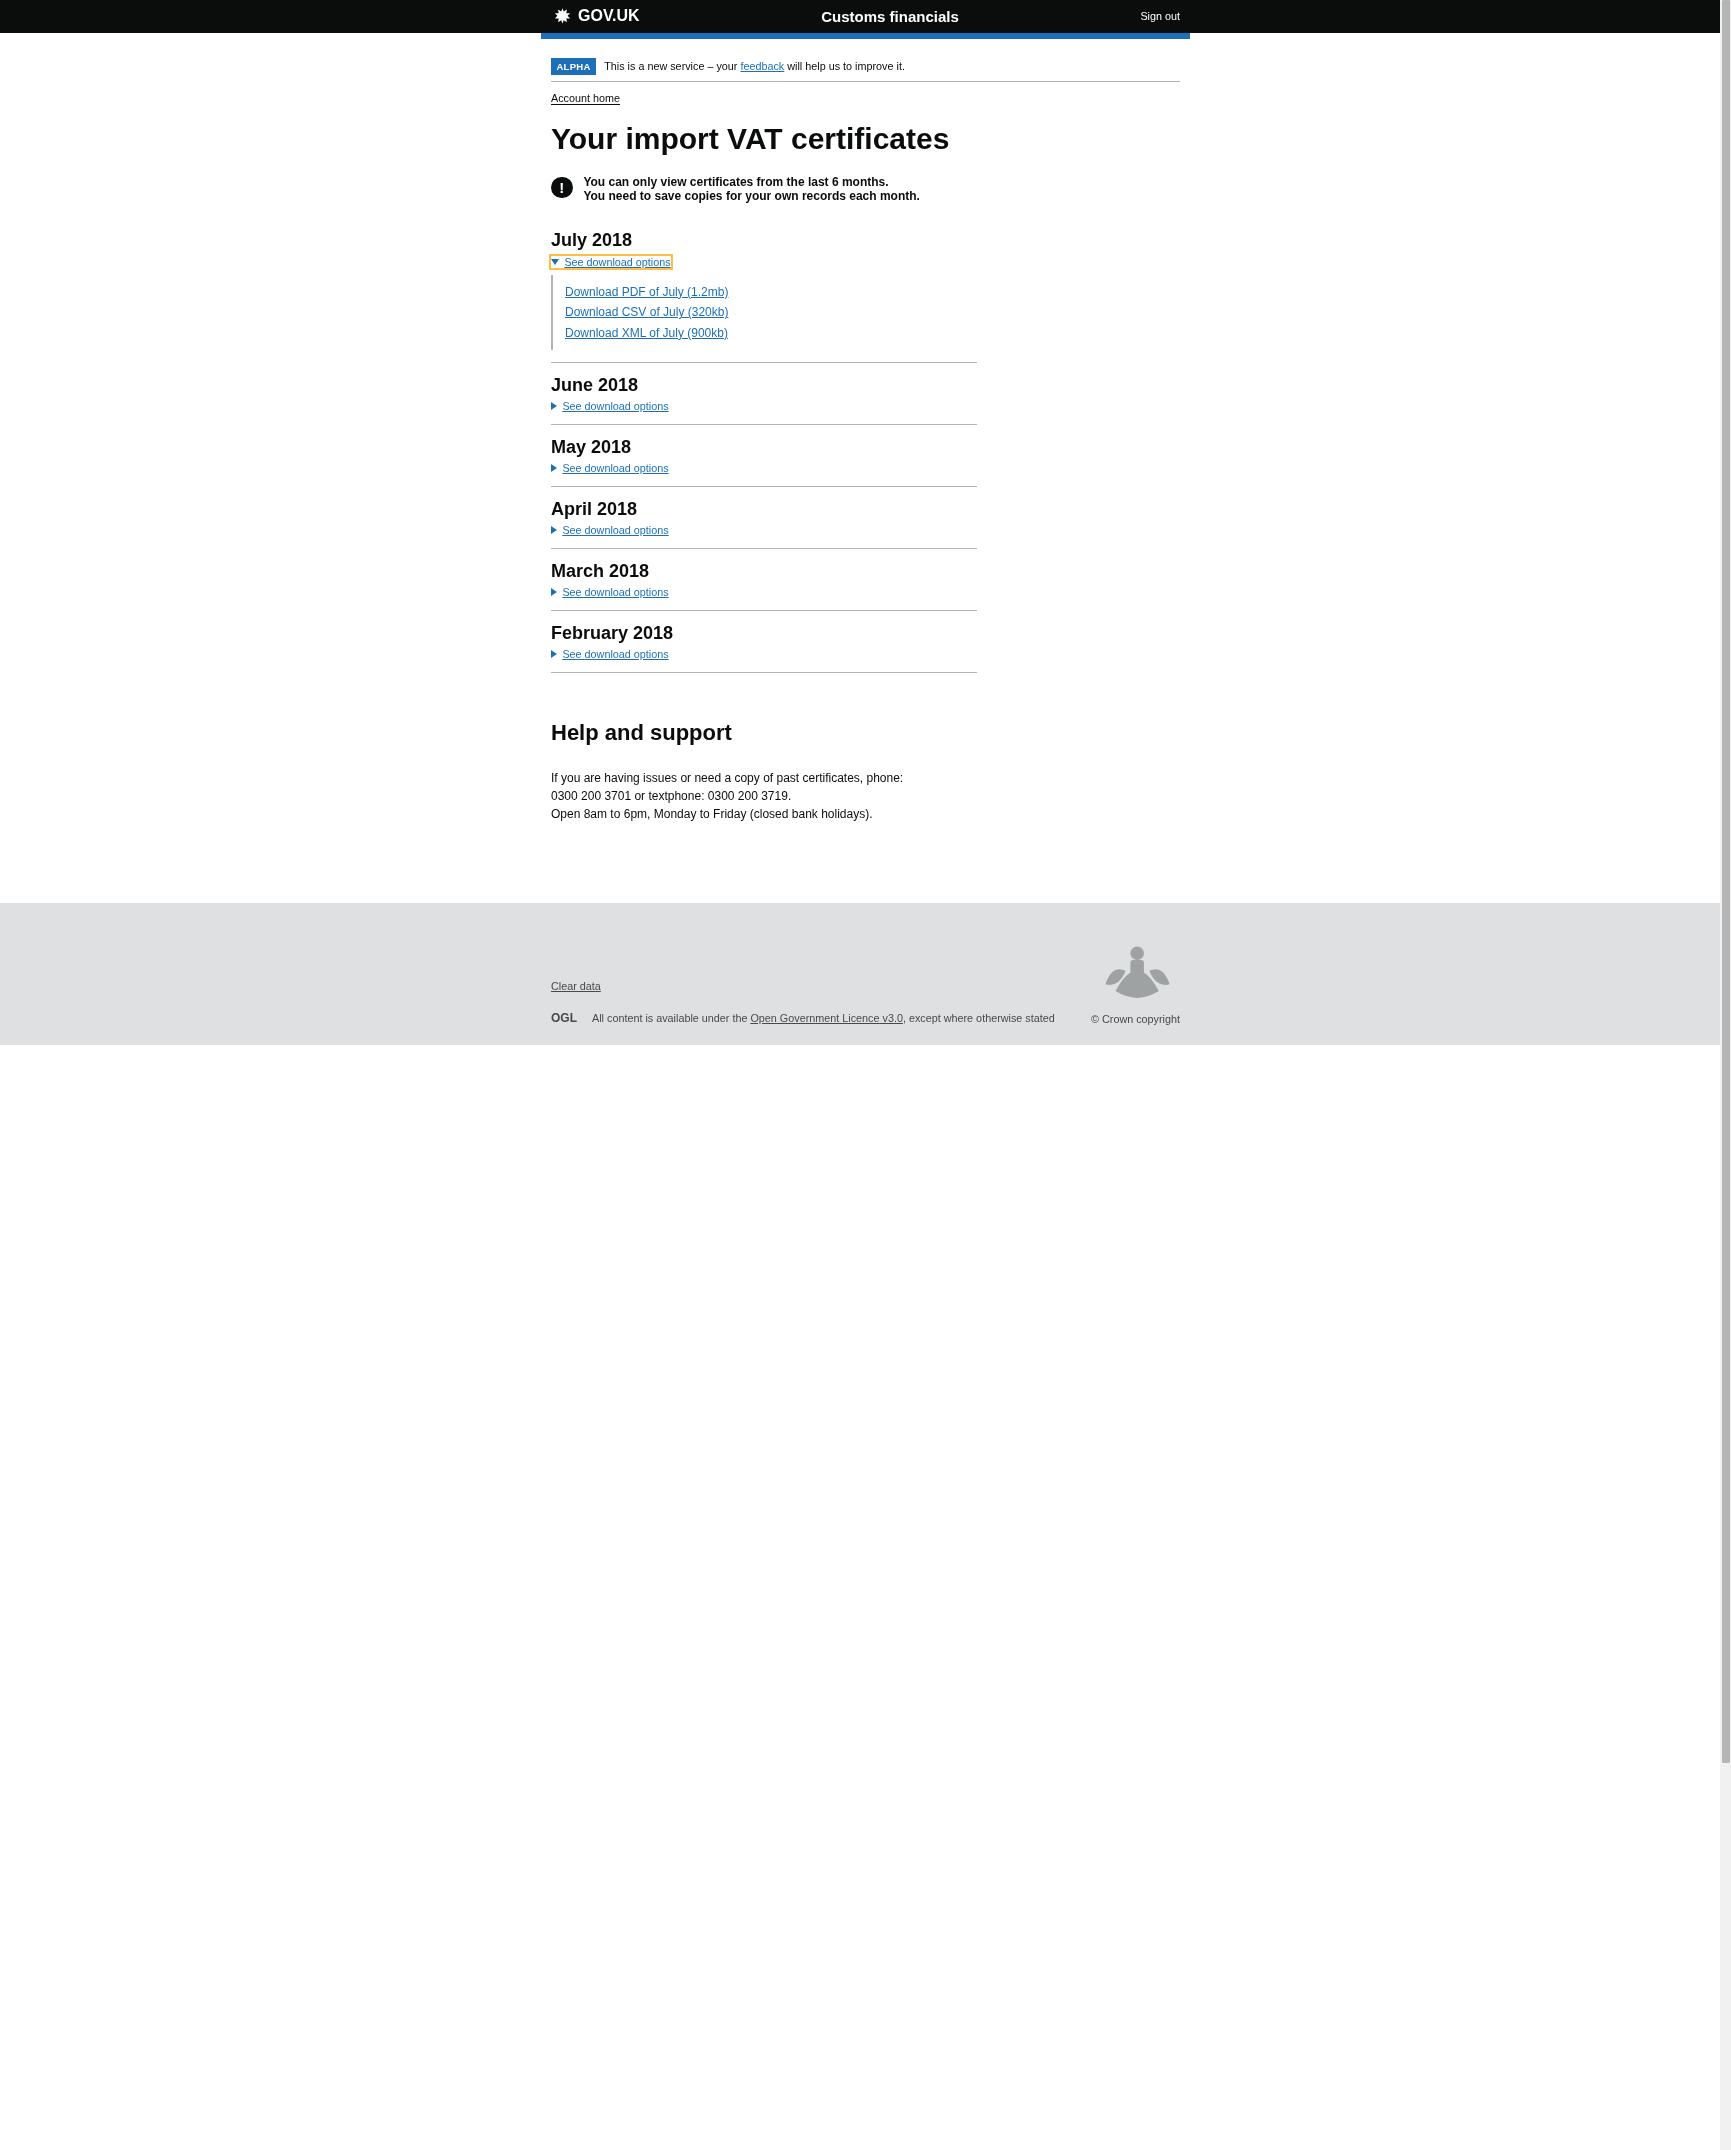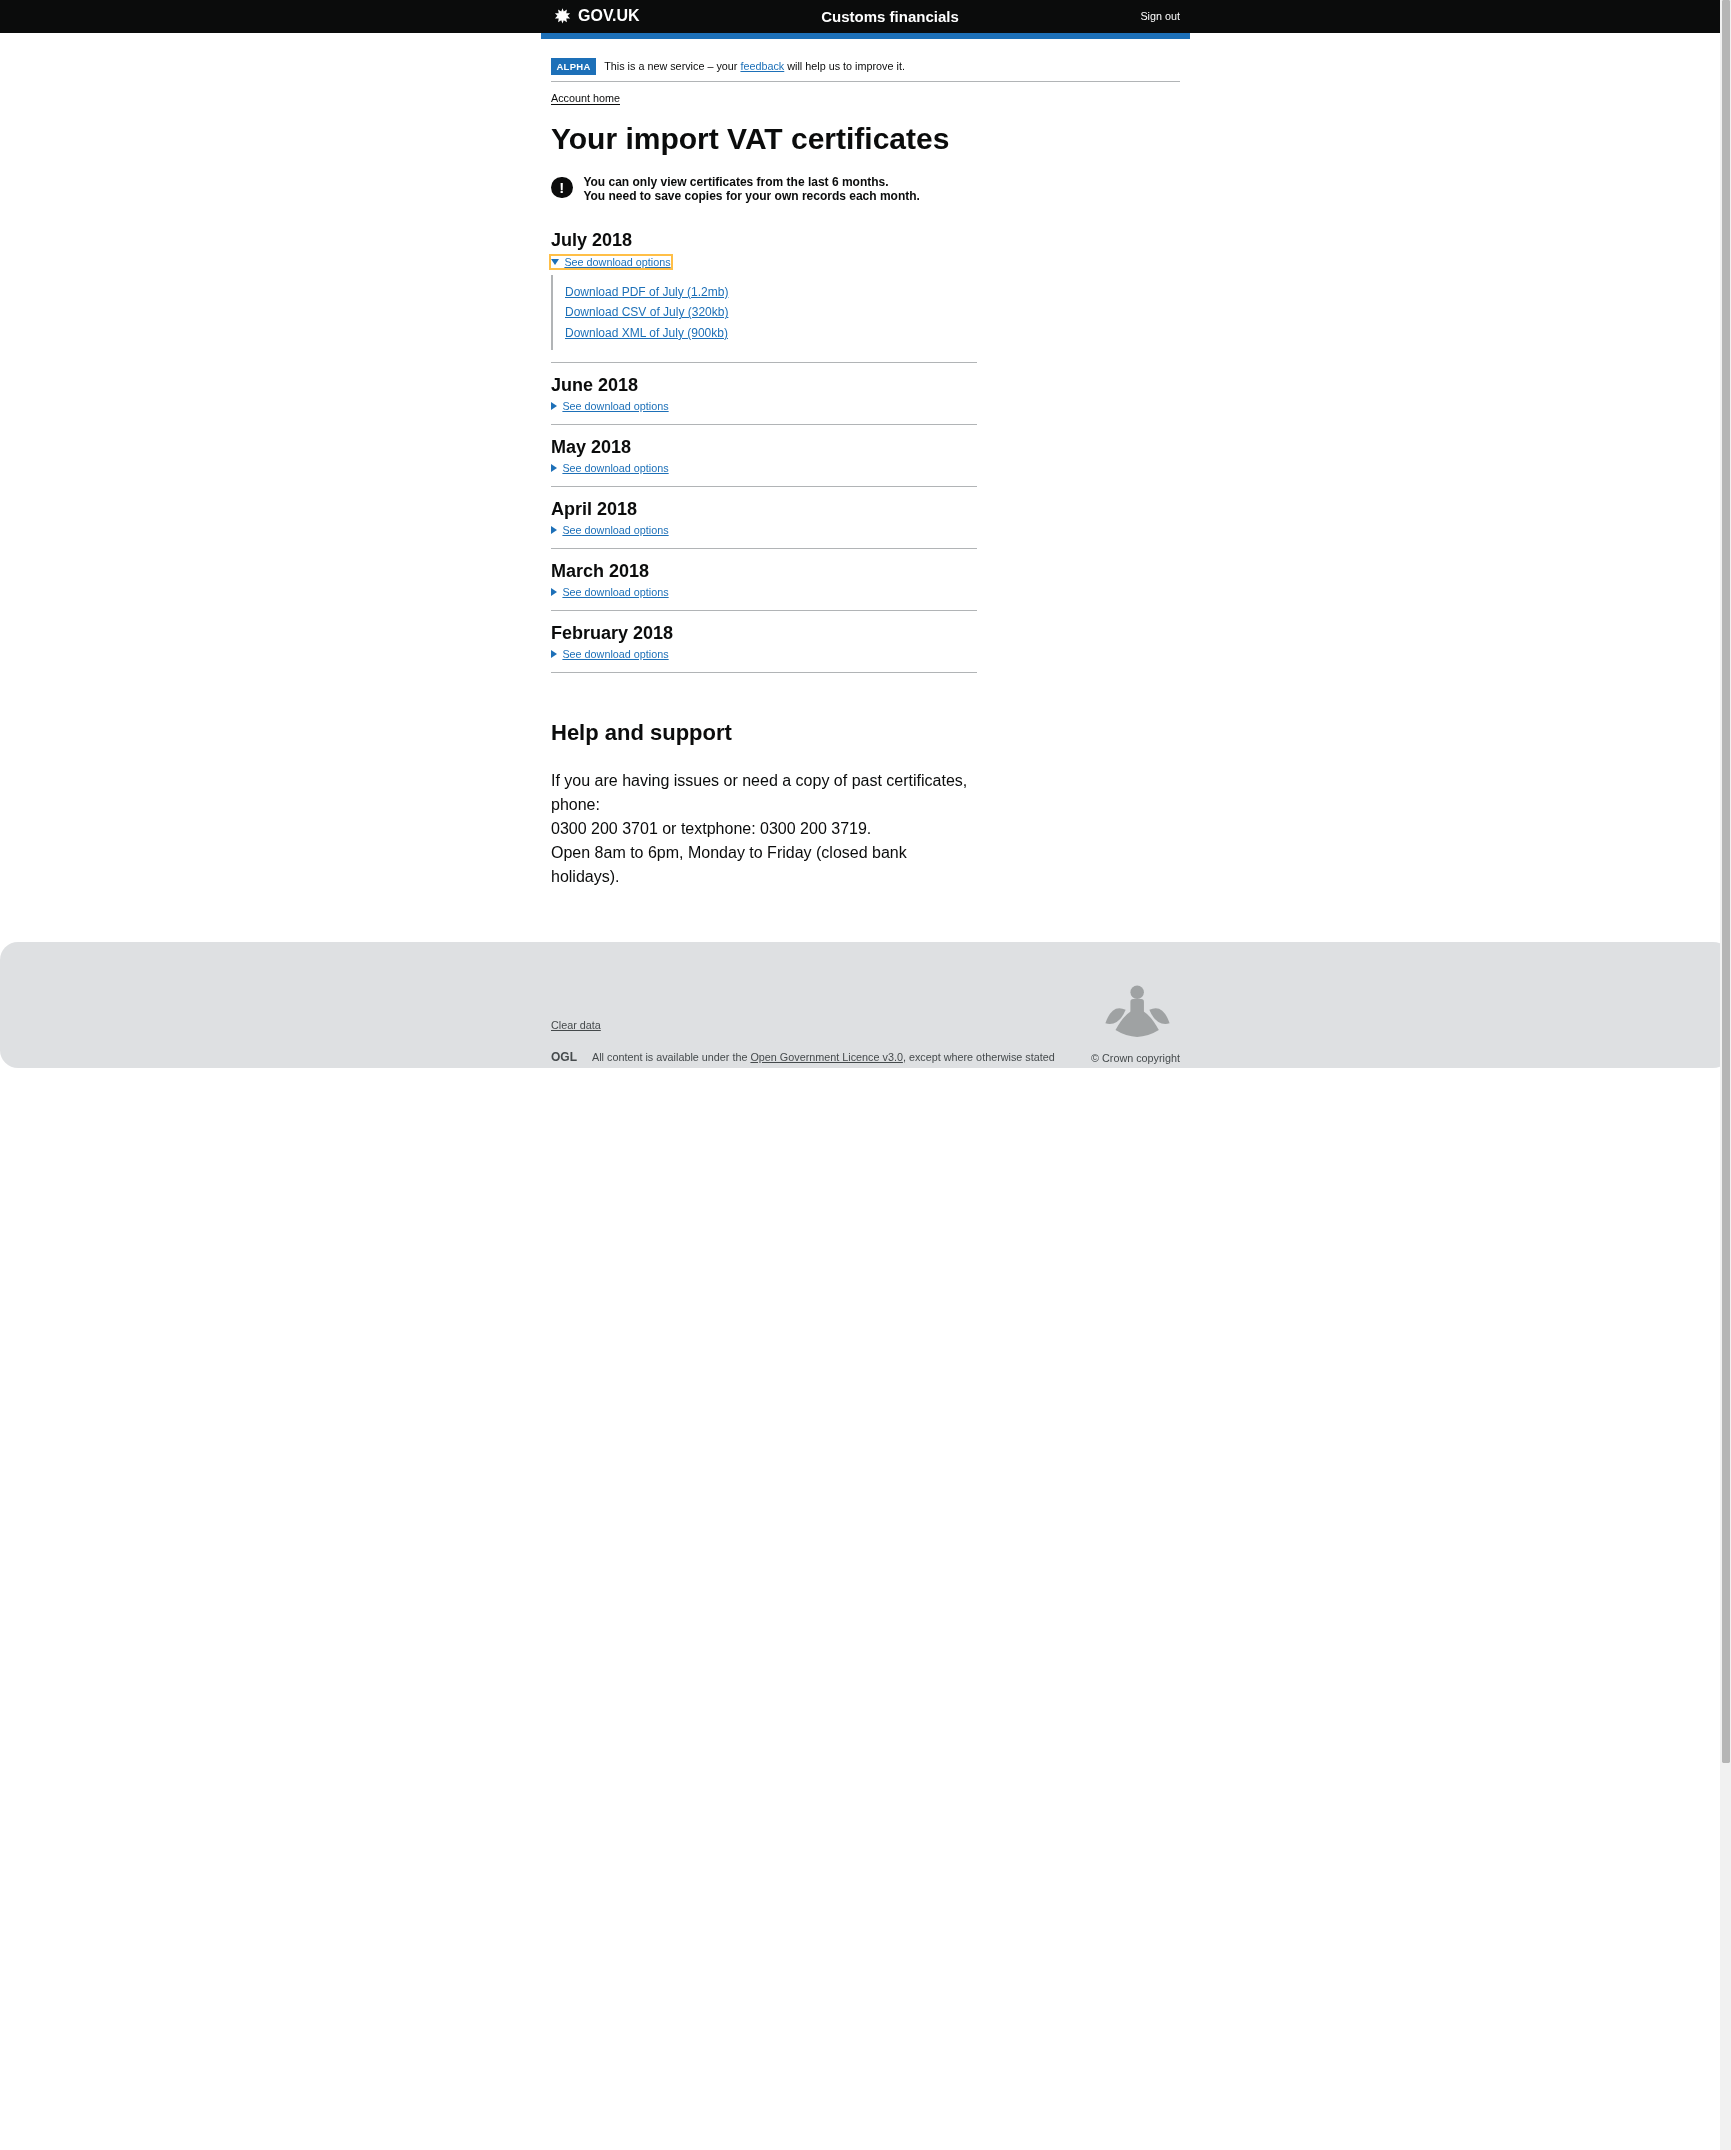--- a/index.html
+++ b/index.html
@@ -26,22 +26,22 @@
   details summary { cursor:pointer; color:#1d70b8; font-size:10.8px; list-style:none; display:inline-flex; align-items:center; }
   details summary::-webkit-details-marker { display:none; }
   .caret { display:inline-block; width:0; height:0; margin-right:5.4px; border-style:solid; }
   details:not([open]) .caret { border-width:4px 0 4px 6px; border-color:transparent transparent transparent #1d70b8; }
   details[open] .caret { border-width:6px 4px 0 4px; border-color:#1d70b8 transparent transparent transparent; }
   .summary-text { text-decoration:underline; }
   details[open] summary { outline:2px solid #ffbf47; outline-offset:0; }
   .details-body { border-left:2.7px solid #b1b4b6; padding:6.8px 0 6.8px 12px; margin-top:6.8px; }
   .details-body a { display:block; font-size:12px; text-decoration:underline; line-height:1.7; }
   h2.help-title { font-size:22px; font-weight:700; margin:47px 0 23px; }
-  .help-text { font-size:16px; line-height:1.5; }
-  .footer { background:#dee0e2; margin-top:41px; padding:34px 0 4px; font-size:10.8px; color:#454a4c;border-radius:18px; }
+  .help-text { font-size:12px; line-height:1.5; margin-bottom:41px; }
+  .footer { background:#dee0e2; margin-top:27px; padding:34px 0 20px; font-size:10.8px; color:#454a4c; }
   .footer-inner { max-width:649px; margin:0 auto; padding:0 10px; display:flex; justify-content:space-between; align-items:flex-end; gap:20px; }
   .footer-left a { color:#454a4c; }
   .ogl-row { display:flex; align-items:center; gap:15px; margin-top:19px;justify-content:center; }
   .footer-right { text-align:right; color:#454a4c; }
   .footer-right svg { display:block; margin-left:auto; margin-bottom:6.8px; }
   .scrollbar { position:fixed; right:0; top:0; width:10.8px; height:100%; background:#f1f1f1; }
   .scroll-thumb { position:absolute; right:1.4px; width:8px; background:#b5b5b5; border-radius:1.4px; }
 </style>
 </head>
 <body>

